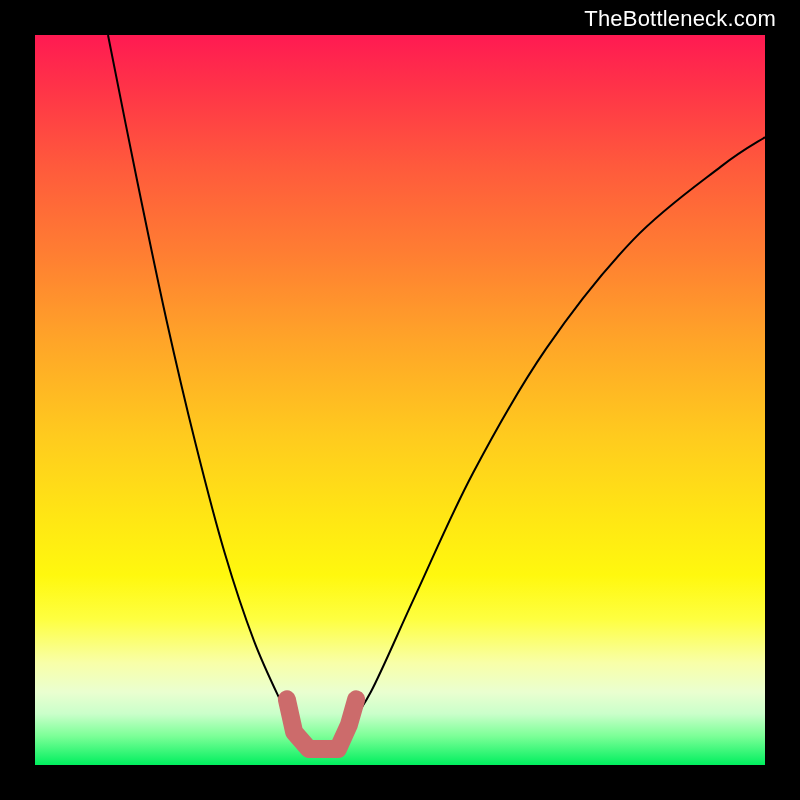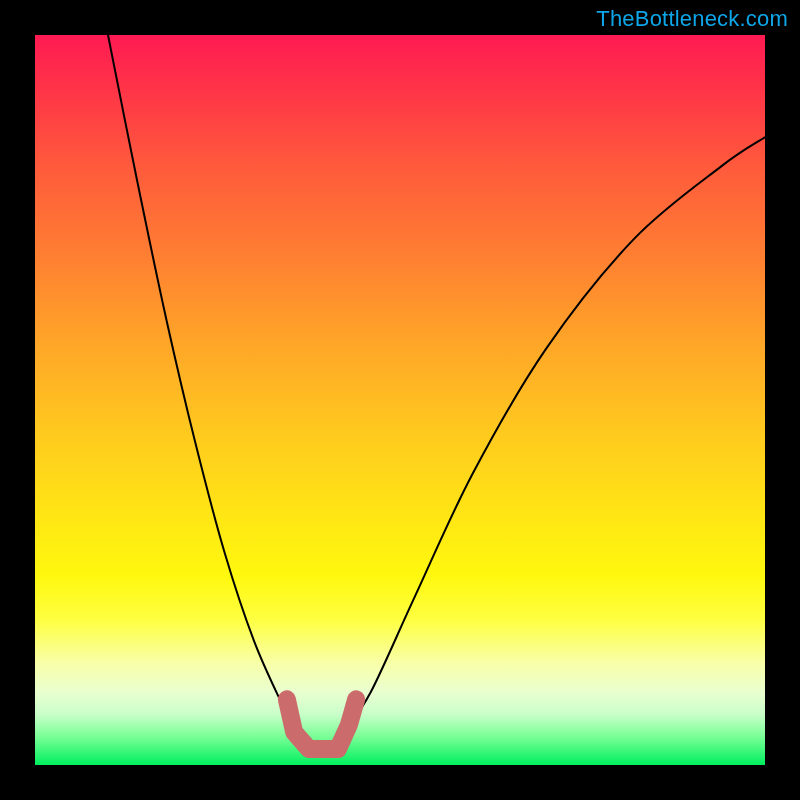--- a/index.html
+++ b/index.html
@@ -42,22 +42,22 @@
       #f8ffa8 86%,
       #eaffd0 90%,
       #caffca 93%,
       #7dff98 96%,
       #00ef5e 100%
     );
   }
   .watermark {
     position: absolute;
     top: 6px;
-    right: 12px;
-    color: #0ea5e9;
+    right: 24px;
+    color: #ffffff;
     font-size: 22px;
     font-weight: 500;
     letter-spacing: 0.2px;
     user-select: none;
   }
   svg.curves {
     position: absolute;
     left: 0; top: 0;
     width: 730px; height: 730px;
   }

